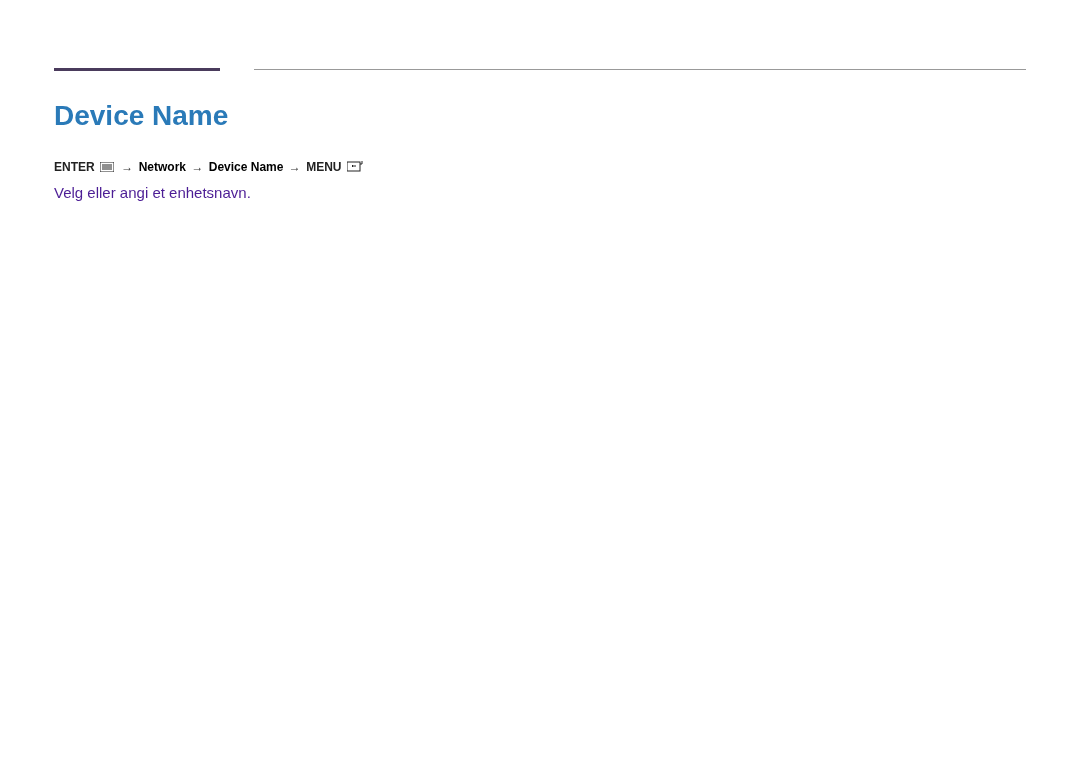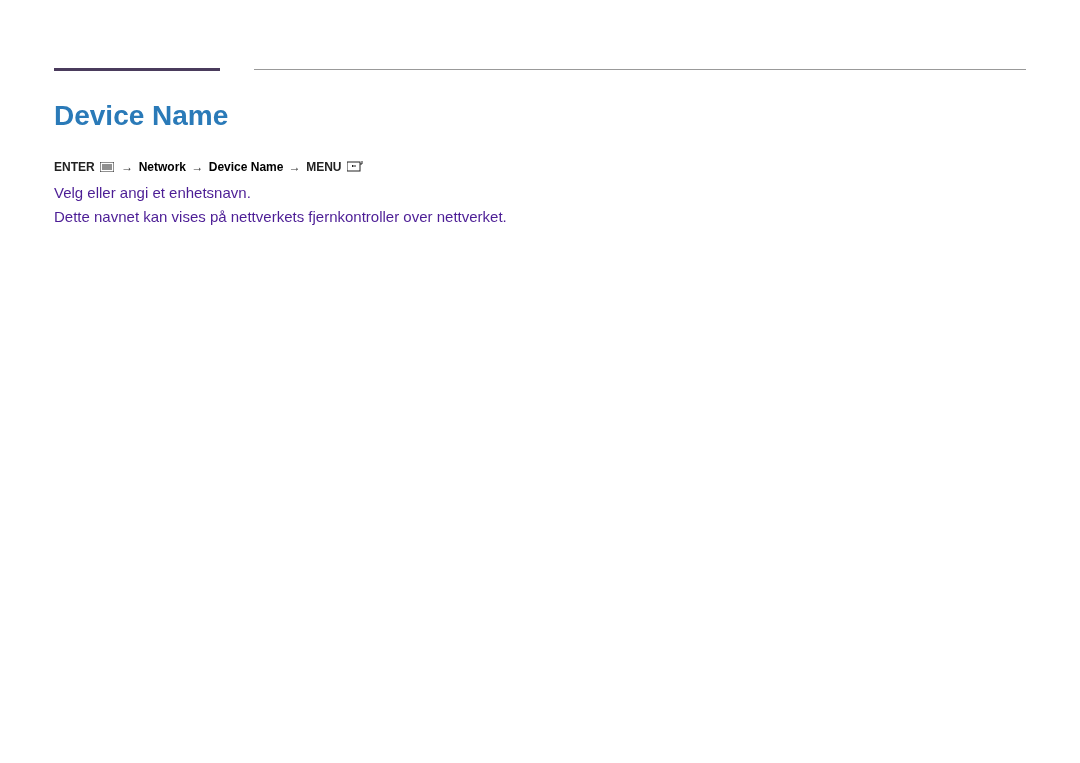--- a/index.html
+++ b/index.html
@@ -98,14 +98,13 @@
     <span class="menu-icon">
       <svg width="16" height="11" viewBox="0 0 16 11">
         <rect x="0" y="1" width="13" height="9" fill="none" stroke="#222" stroke-width="1"></rect>
         <path d="M 9 5 L 5 5 L 6 4 M 5 5 L 6 6" fill="none" stroke="#222" stroke-width="1"></path>
         <path d="M 13 3 L 15 3 L 15 0" fill="none" stroke="#222" stroke-width="1"></path>
       </svg>
     </span>
   </div>
 
   <p class="body-text">Velg eller angi et enhetsnavn.</p>
-  <p class="body-text">Dette navnet kan vises på nettverkets fjernkontroller over nettverket.</p>
 </div>
 
 </body></html>

